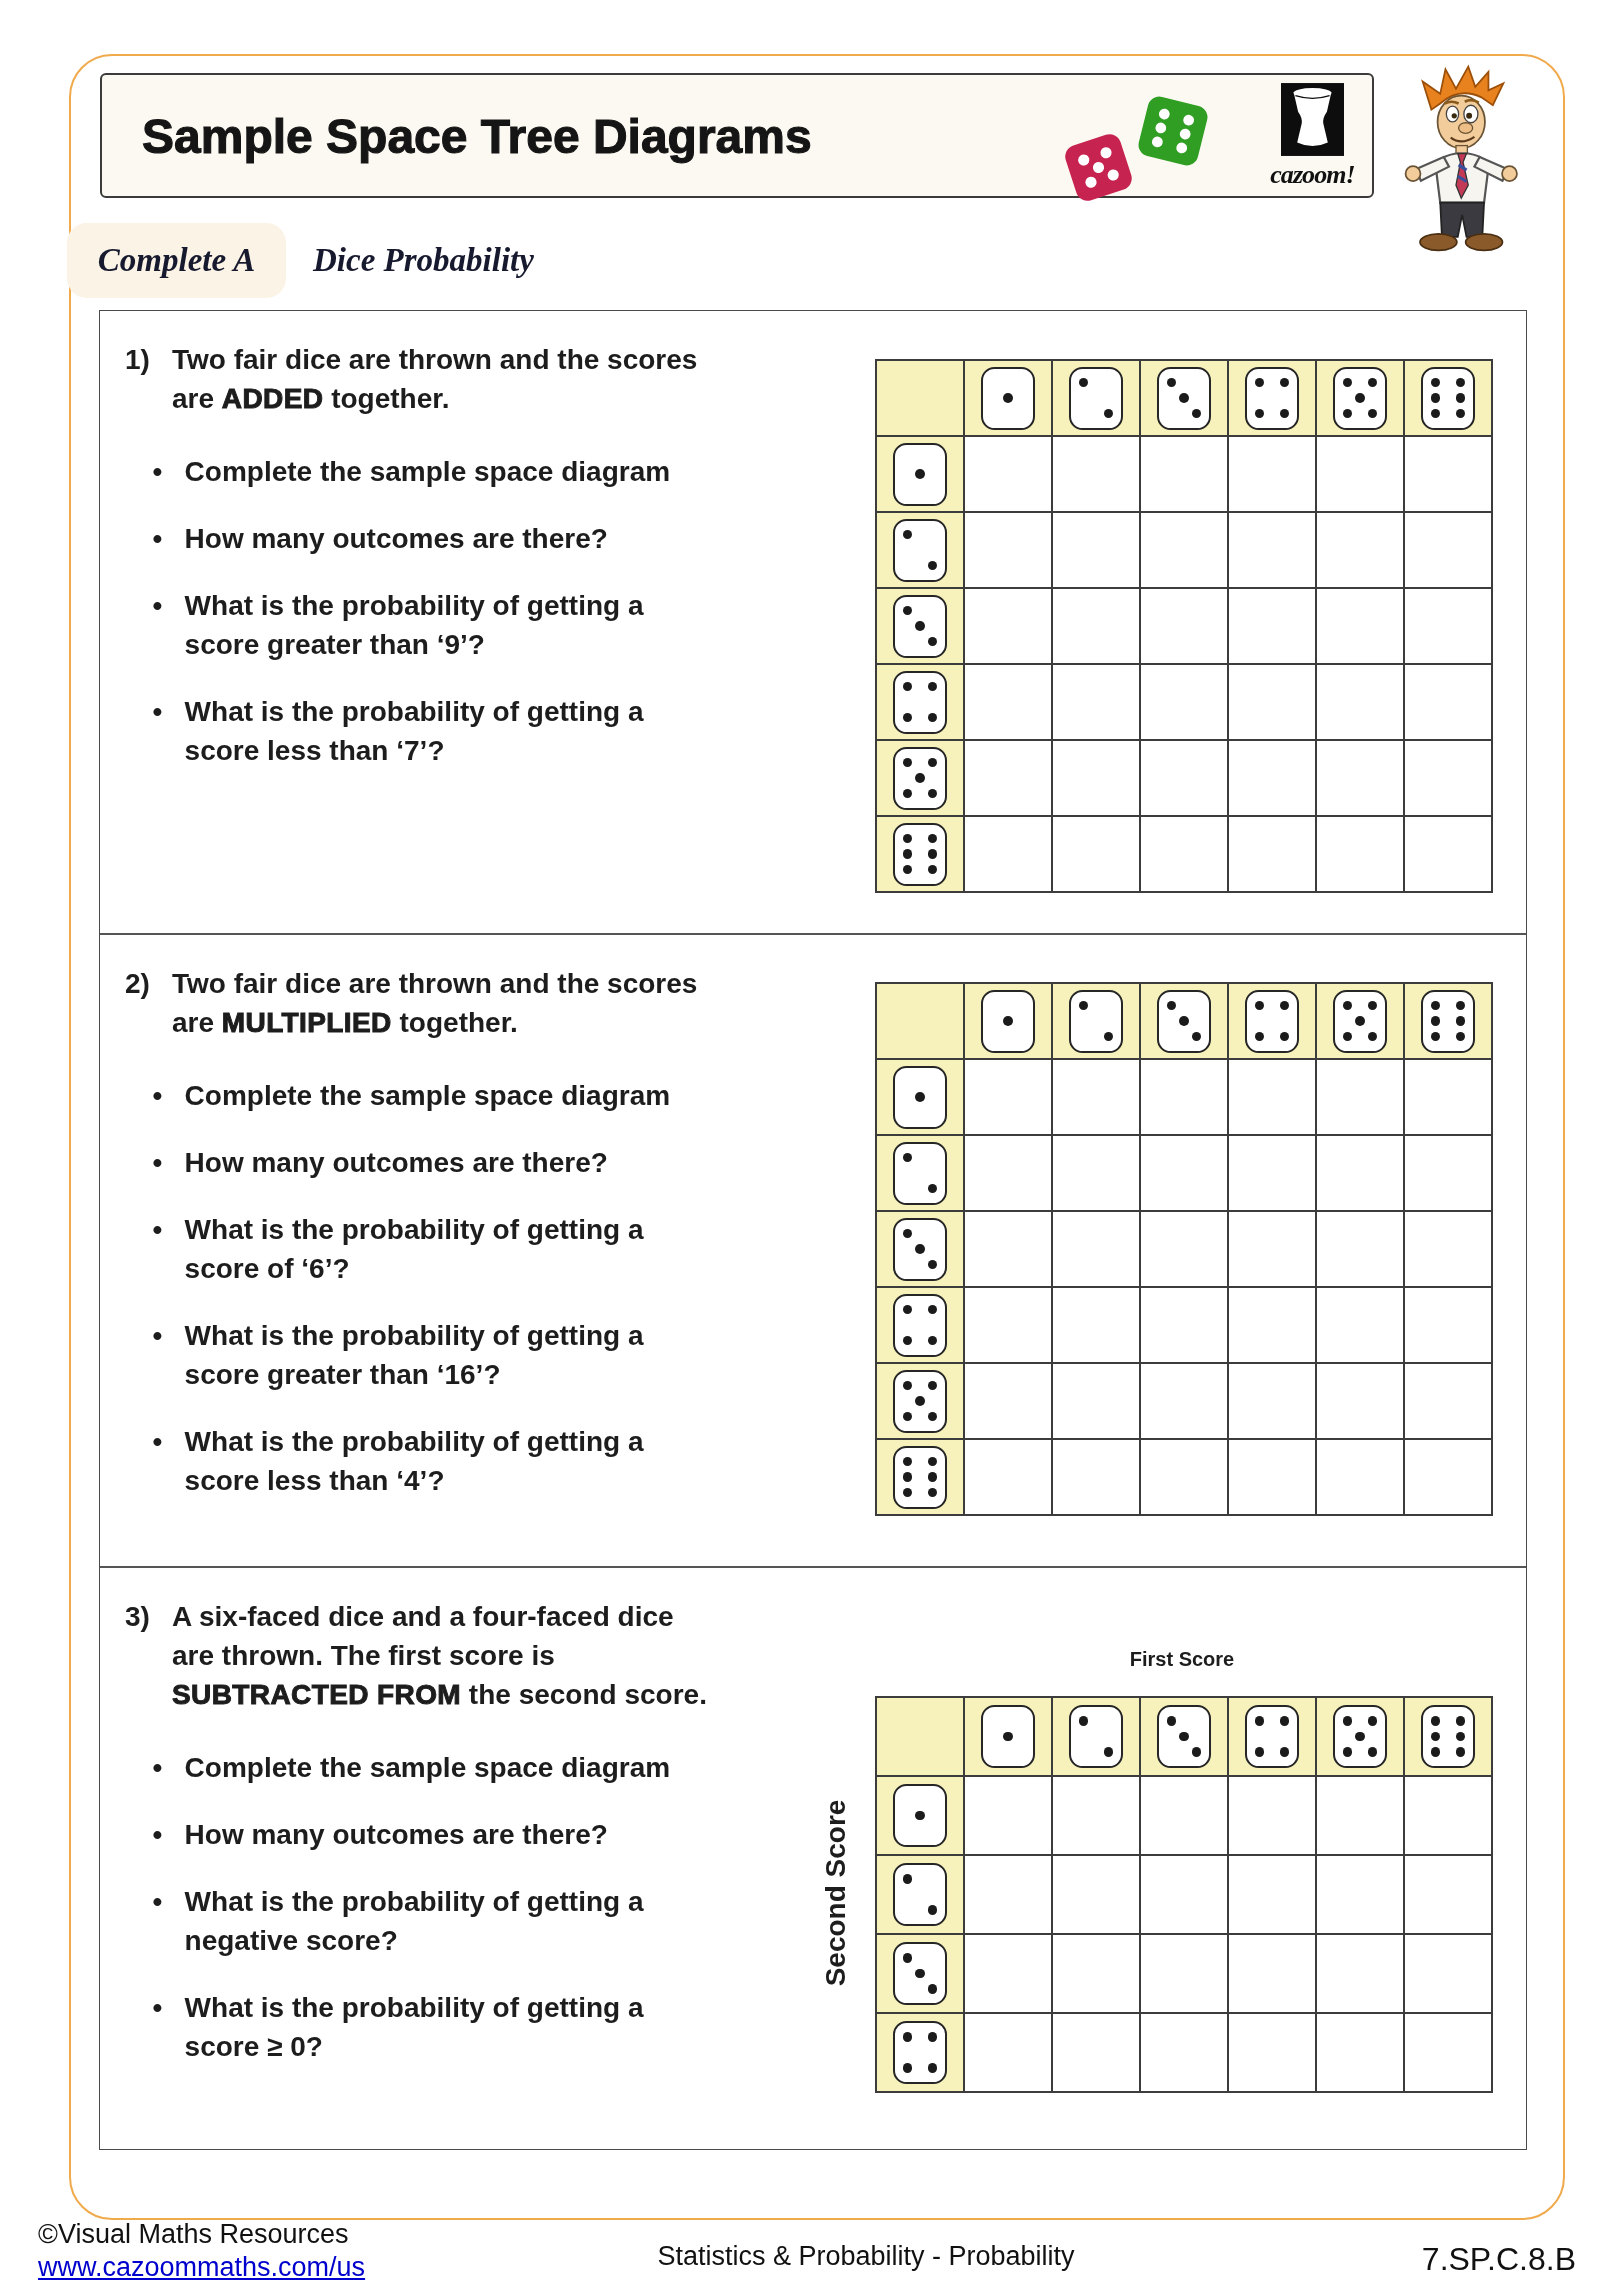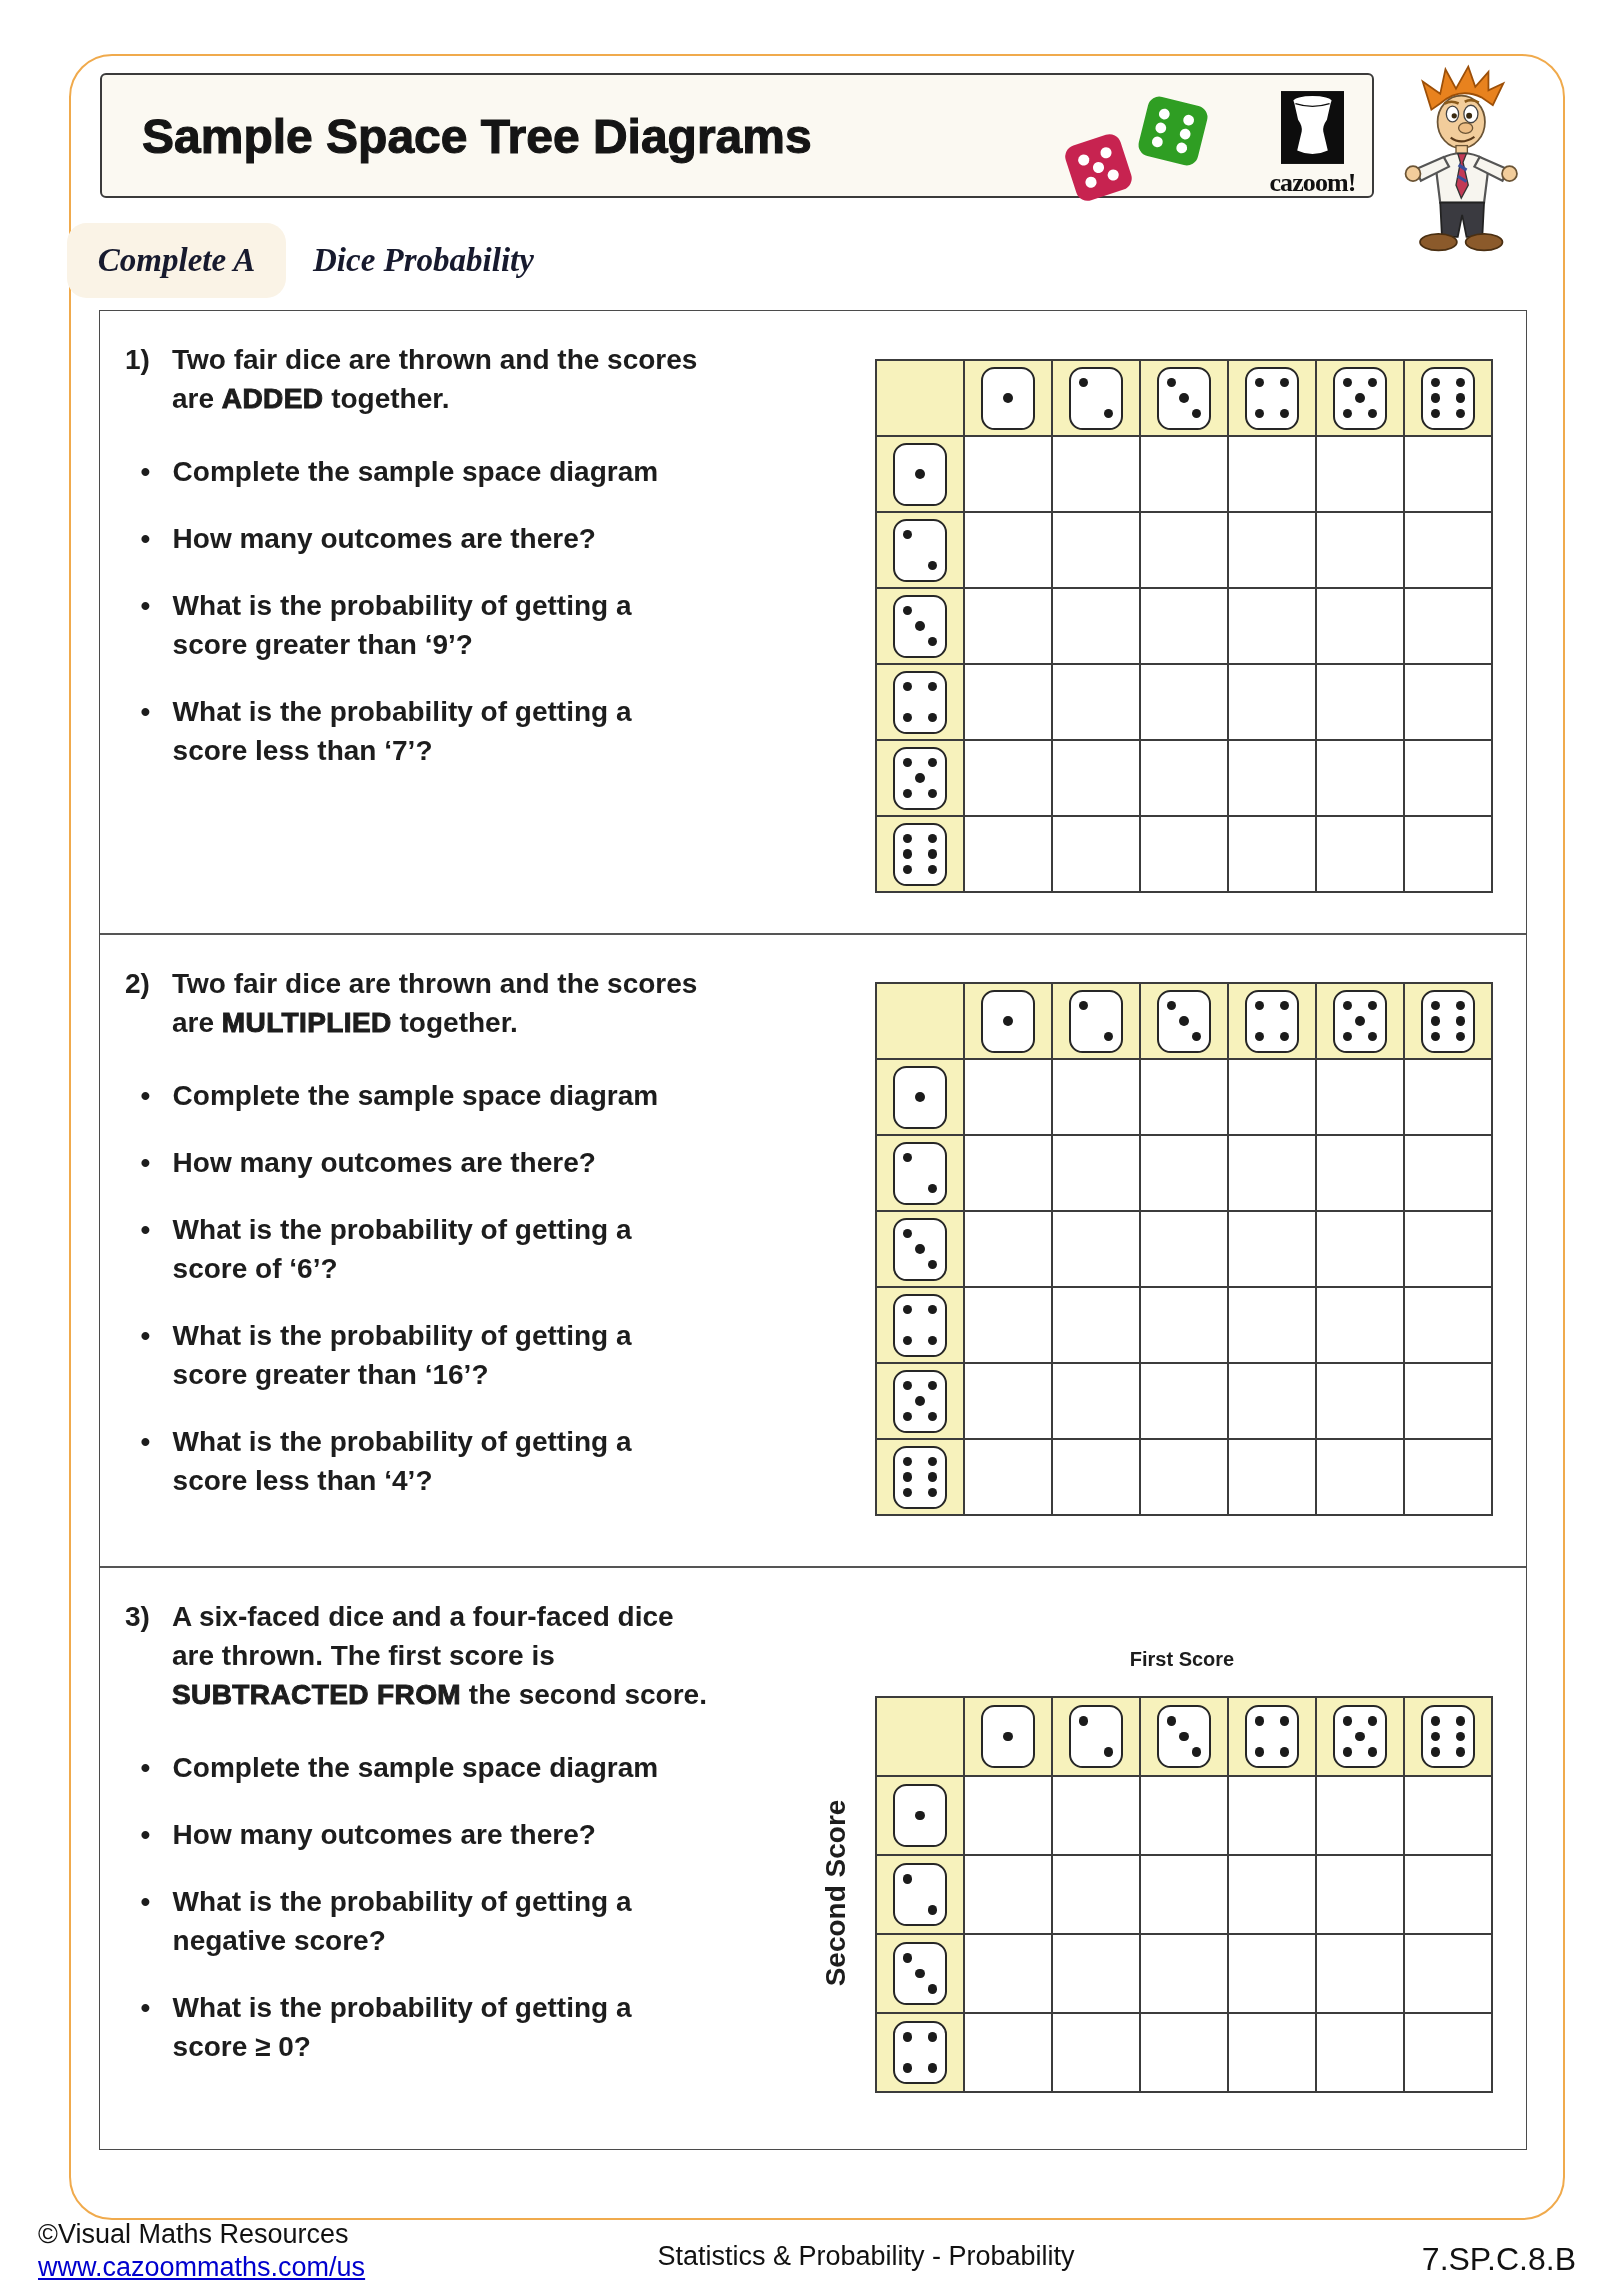--- a/index.html
+++ b/index.html
@@ -22,21 +22,21 @@
     background:#FBF9F2; border:2.7px solid #3b3b3b; border-radius:6px;
   }
   .page-title {
     position:absolute; left:40px; top:50%; transform:translateY(-50%);
     margin:0; font-size:48px; font-weight:bold; color:#151515;
     letter-spacing:0px; -webkit-text-stroke:1.1px #151515; white-space:nowrap;
   }
   .logo-die { position:absolute; }
   .die-red-logo  { left:956px; top:52px; width:81px; height:81px; }
   .die-green-logo{ left:1028px; top:12.5px; width:86px; height:86px; }
-  .cazoom-logo { position:absolute; left:1145px; top:16px; width:131px; text-align:center; }
+  .cazoom-logo { position:absolute; left:1145px; top:8px; width:131px; text-align:center;font-style:italic; }
   .cazoom-brand {
     font-family:"Liberation Serif", serif; font-weight:bold; font-size:26px;
     color:#111; margin-top:0.9px; letter-spacing:-0.9px;
   }
 
   
   .mascot { left:1397px; top:64px; }
 
   
   .section-pill {
@@ -57,21 +57,21 @@
   .q2 { top:622px; height:633px; border-top:2.7px solid #555; }
   .q3 { top:1255px;height:585px; border-top:2.7px solid #555; }
 
   .q-text { position:absolute; left:25px; top:29px; width:591px; }
   .prompt {
     font-size:28px; line-height:39px; font-weight:bold; color:#1d1d1d;
     padding-left:47px; text-indent:-47px; margin:0 0 34px 0;
   }
   .q-num { display:inline-block; width:47px; text-indent:0; }
   .xbold { -webkit-text-stroke:1px #1d1d1d; letter-spacing:0.4px; }
-  ul.bullets { list-style:none; margin:4px; padding:0 0 0 11.6px; width:551px; }
+  ul.bullets { list-style:none; margin:16px; padding:0 0 0 11.6px; width:551px; }
   ul.bullets li {
     position:relative; padding-left:32px; margin-bottom:28px;
     font-size:28px; line-height:39px; font-weight:bold; color:#1d1d1d;
   }
   ul.bullets li::before { content:"\2022"; position:absolute; left:0; top:0; }
 
   
   .ss-grid { position:absolute; left:775px; display:grid; border:1.8px solid #3c3c3c; background:#fff; }
   .g1 { top:48px; }
   .g2 { top:47px; }

